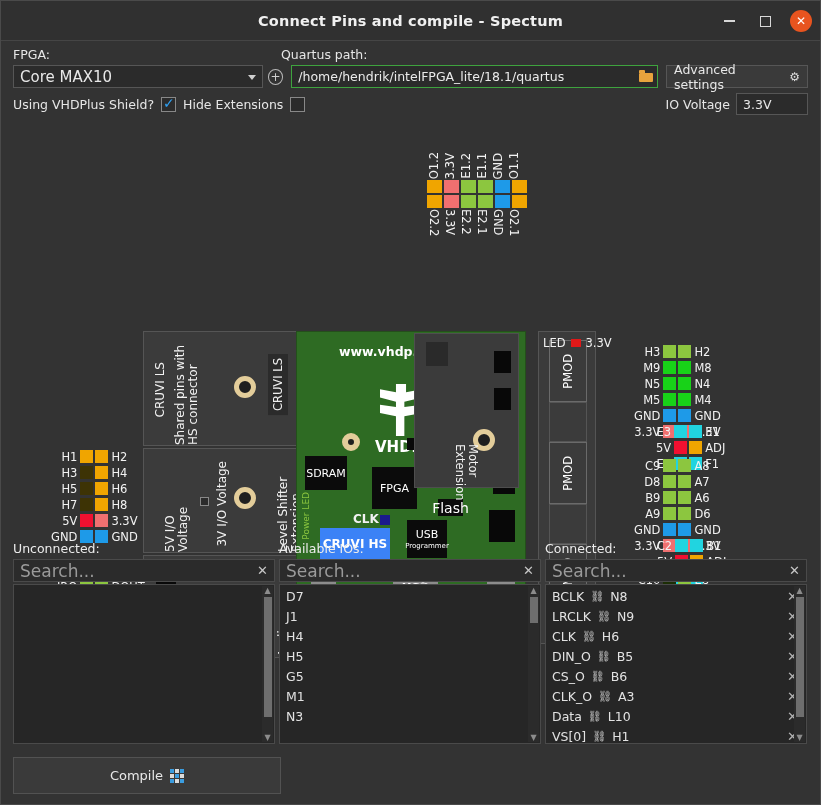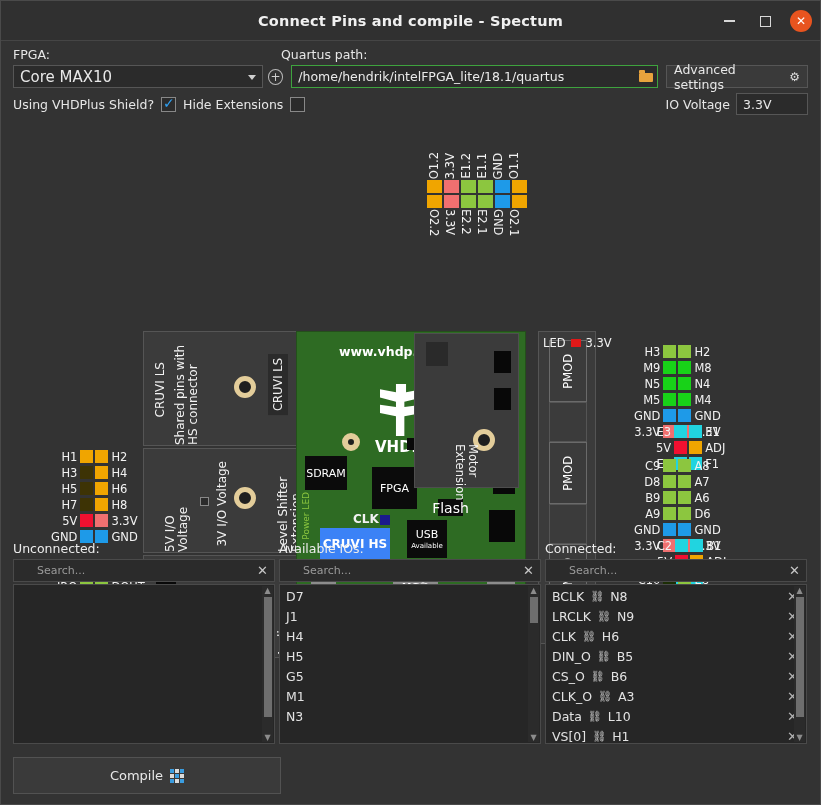--- a/index.html
+++ b/index.html
@@ -221,21 +221,21 @@
     display: flex; padding: 0 12px; gap: 0;
   }
   .listcol { width: 262px; }
   .listcol.mid { margin-left: 4px; }
   .listcol.right { margin-left: 4px; }
   .collabel { color: #ececec; font-size: 12.5px; margin-bottom: 3px; }
   .searchbar {
     height: 23px; background: #2b2b2b; border: 1px solid #4a4a4a;
     display: flex; align-items: center; padding: 0 6px;
   }
-  .searchbar .ph { flex: 1; color: #9a9a9a; font-size: 11px; margin-left: 17px; }
+  .searchbar .ph { flex: 1; color: #9a9a9a; font-size: 17px; }
   .searchbar .clr { color: #c8c8c8; font-size: 13px; }
   .listbox {
     margin-top: 2px; height: 160px; background: #262626;
     border: 1px solid #4a4a4a; position: relative; overflow: hidden;
   }
   .listinner { padding: 2px 6px; }
   .litem {
     height: 20px; line-height: 20px; color: #e2e2e2; font-size: 12.5px;
     display: flex; align-items: center;
   }
@@ -396,21 +396,21 @@
       <div style="position:absolute;left:83px;top:52px;width:42px;height:52px;background:#ffffff;clip-path:polygon(38% 0,62% 0,62% 16%,100% 10%,100% 26%,58% 34%,58% 44%,100% 40%,100% 56%,58% 62%,58% 100%,38% 100%,38% 62%,0 56%,0 40%,38% 44%,38% 34%,0 26%,0 10%,38% 16%)"></div>
       <div class="hole2" style="left:45px;top:101px"></div>
       <div class="chip" style="left:8px;top:124px;width:42px;height:34px">SDRAM</div>
       <div class="chip" style="left:75px;top:135px;width:45px;height:42px">FPGA</div>
       <div class="chip" style="left:141px;top:167px;width:25px;height:17px;font-size:14px">Flash</div>
       <div class="ann" style="left:56px;top:180px;font-weight:bold">CLK</div>
       <div style="position:absolute;left:83px;top:183px;width:10px;height:10px;background:#1a1a8c"></div>
       <div class="chip" style="left:23px;top:196px;width:70px;height:31px;border-radius:0;background:#3b82f6;font-size:12px;font-weight:bold">CRUVI HS</div>
       <div class="chip" style="left:110px;top:188px;width:40px;height:38px;flex-direction:column;gap:1px">
         <span style="font-size:11px">USB</span>
-        <span style="font-size:7px">Available</span>
+        <span style="font-size:7px">Programmer</span>
       </div>
       <div class="ext-label" style="left:3px;top:160px;font-size:9px;color:#8cc63f">Power LED</div>
       <div style="position:absolute;left:6px;top:230px;width:12px;height:14px;background:#18d218"></div>
       <div class="hole2" style="left:45px;top:228px"></div>
       <div class="hole2" style="left:158px;top:228px"></div>
       <div style="position:absolute;left:78px;top:230px;width:10px;height:10px;background:#e01818"></div>
       <div style="position:absolute;left:138px;top:230px;width:13px;height:12px;background:#18d218"></div>
       <div class="pad" style="left:14px;top:246px;width:25px;height:14px"></div>
       <div class="pad" style="left:190px;top:246px;width:28px;height:14px"></div>
       <div class="chip" style="left:96px;top:243px;width:45px;height:25px;background:#8c8c8c;font-size:12px;font-weight:bold;color:#fff">USB</div>

